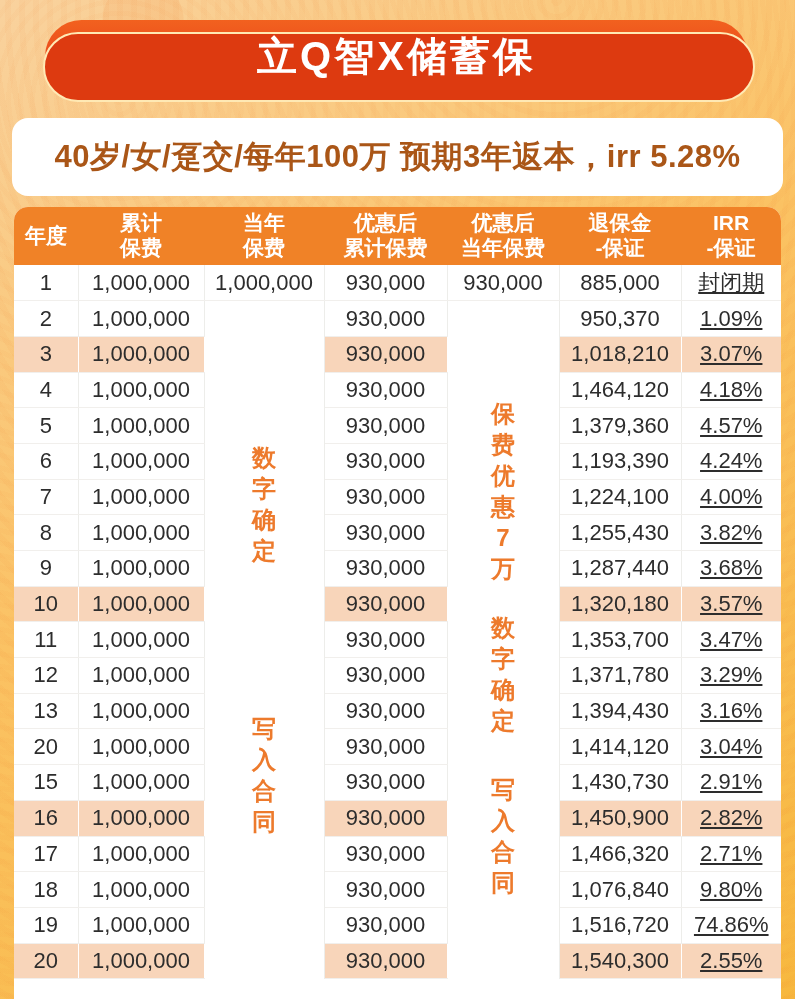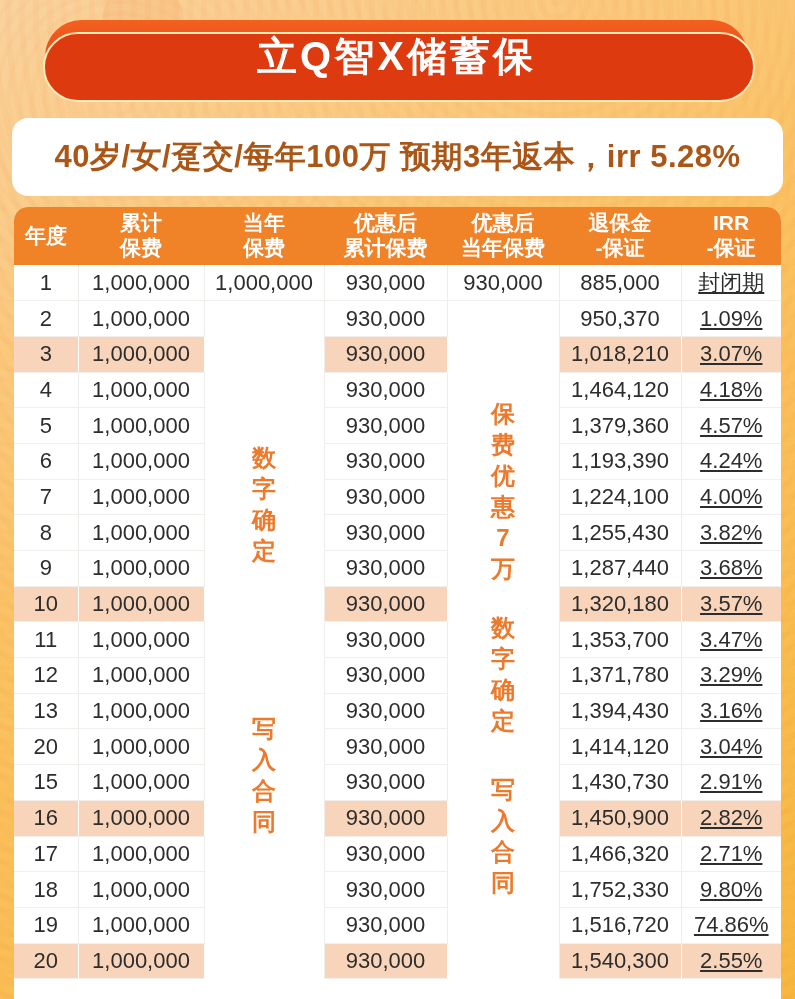--- a/index.html
+++ b/index.html
@@ -298,21 +298,21 @@
           <td>17</td>
           <td>1,000,000</td>
           <td>930,000</td>
           <td>1,466,320</td>
           <td>2.71%</td>
         </tr>
         <tr>
           <td>18</td>
           <td>1,000,000</td>
           <td>930,000</td>
-          <td>1,752,330</td>
+          <td>1,076,840</td>
           <td>9.80%</td>
         </tr>
         <tr>
           <td>19</td>
           <td>1,000,000</td>
           <td>930,000</td>
           <td>1,516,720</td>
           <td>74.86%</td>
         </tr>
         <tr class="hl">

